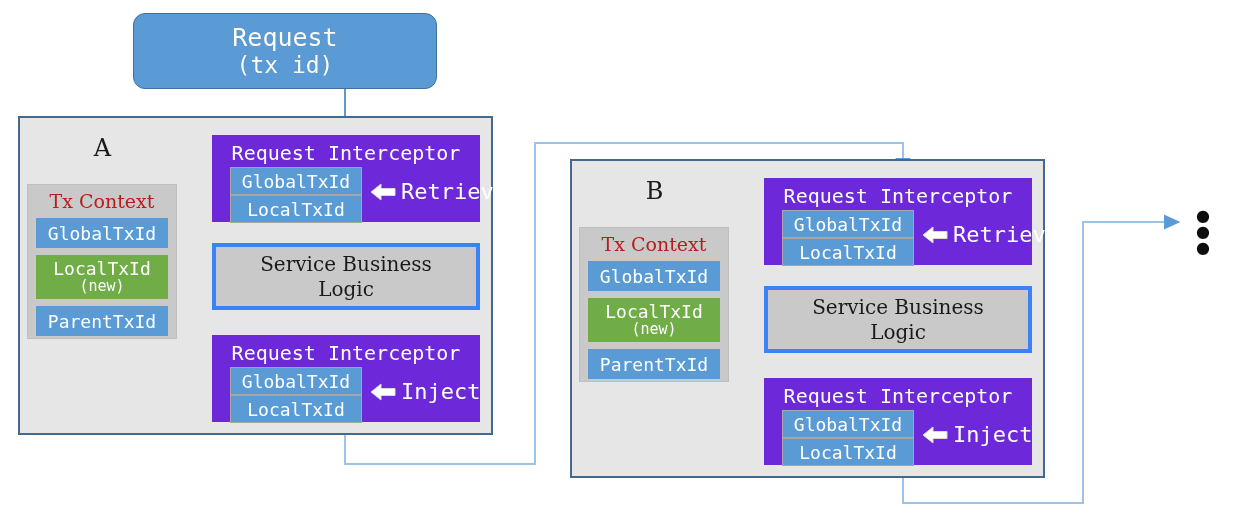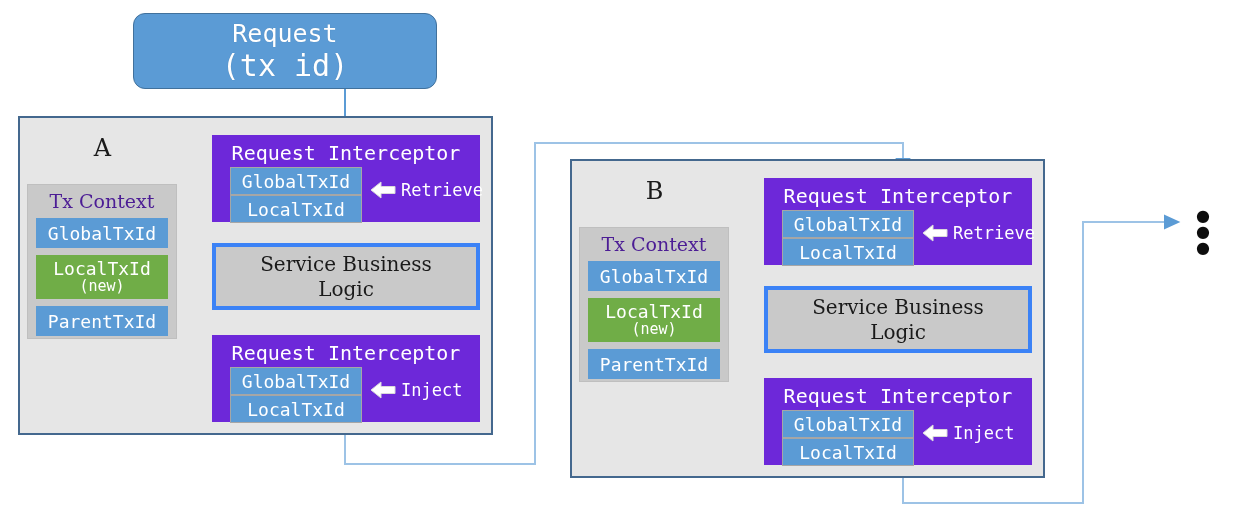--- a/index.html
+++ b/index.html
@@ -11,38 +11,38 @@
   .abs{position:absolute;box-sizing:border-box;}
 
   
   .request-box{
     left:133px;top:13px;width:304px;height:76px;
     background:#5B9BD5;border:1px solid #41719C;border-radius:12px;
     color:#ffffff;display:flex;flex-direction:column;align-items:center;
     justify-content:center;line-height:1.18;font-size:25px;
     text-shadow:0 0 1px rgba(0,0,0,.18);
   }
-  .request-box .l2{font-size:30px;}
+  .request-box .l2{font-size:23px;}
 
   
   .service-container{
     background:#E6E6E6;border:2px solid #44688E;
   }
   .container-label{
     position:absolute;color:#1a1a1a;font-size:24px;
     font-family:"DejaVu Serif","Liberation Serif",serif;
   }
 
   
   .tx-context{
     background:#C9C9C9;border:1px solid #BFBFBF;
   }
   .tx-title{
     position:absolute;left:0;right:0;top:5px;text-align:center;
-    font-size:19px;color:#4c1d95;
+    font-size:19px;color:#b91c1c;
     font-family:"DejaVu Serif","Liberation Serif",serif;
   }
   .field{
     position:absolute;left:8px;right:8px;height:30px;
     display:flex;align-items:center;justify-content:center;
     color:#ffffff;font-size:18px;
   }
   .field.blue{background:#5B9BD5;}
   .field.green{background:#70AD47;height:44px;flex-direction:column;line-height:1.05;}
   .field .sub{font-size:15px;}
@@ -53,21 +53,21 @@
     position:absolute;left:0;right:0;top:6px;text-align:center;
     color:#ffffff;font-size:20px;
   }
   .slot{
     position:absolute;height:28px;background:#5B9BD5;
     display:flex;align-items:center;justify-content:center;
     color:#ffffff;font-size:18px;border:1px solid #A6A6A6;
     box-sizing:border-box;
   }
   .action{
-    position:absolute;color:#ffffff;font-size:17px;white-space:nowrap;
+    position:absolute;color:#ffffff;font-size:22px;white-space:nowrap;
     display:flex;align-items:center;gap:5px;
   }
   .arrow-left-glyph{display:inline-block;width:26px;height:22px;}
 
   
   .logic-box{
     background:#C9C9C9;border:4px solid #3b82f6;color:#1a1a1a;
     display:flex;flex-direction:column;align-items:center;justify-content:center;
     font-size:20px;line-height:1.25;
     font-family:"DejaVu Serif","Liberation Serif",serif;

